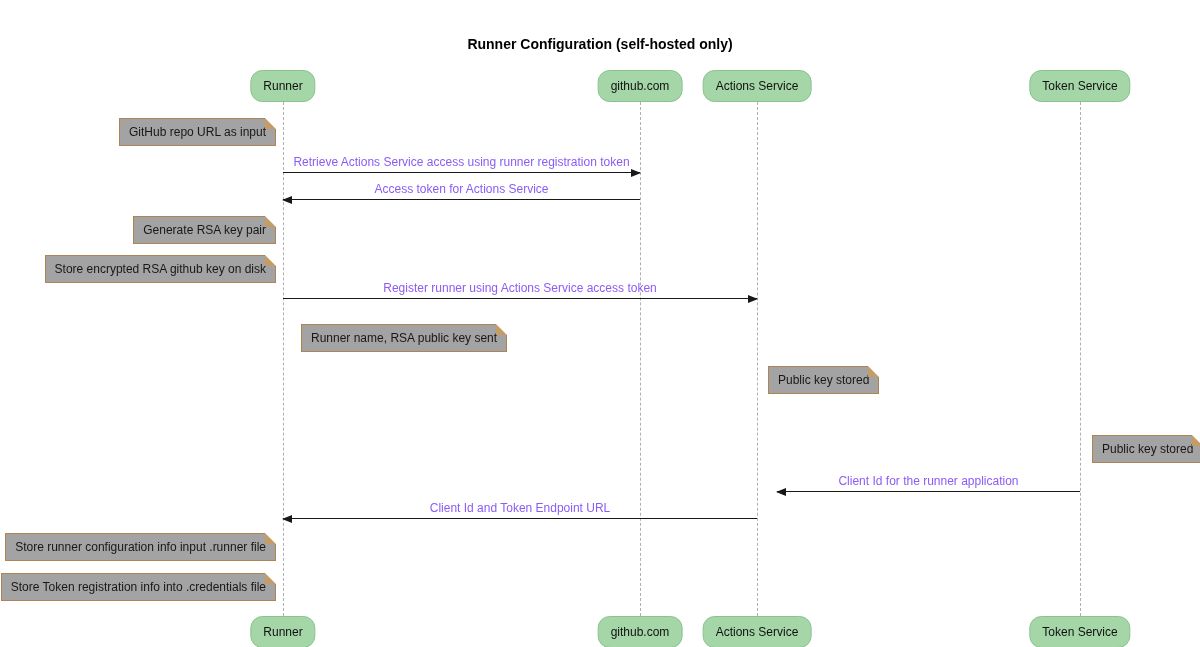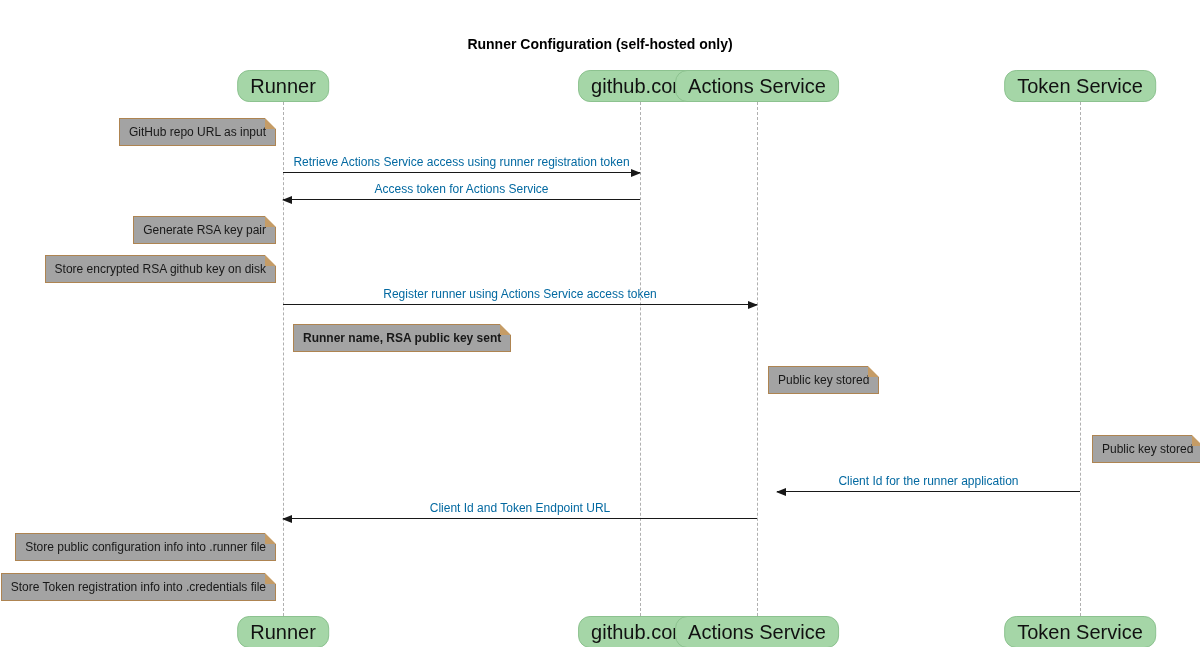--- a/index.html
+++ b/index.html
@@ -21,67 +21,67 @@
   }
   .ll-runner  { left:283px; }
   .ll-github  { left:640px; }
   .ll-actions { left:757px; }
   .ll-token   { left:1080px; }
   
   .participant {
     position:absolute; transform:translateX(-50%);
     height:32px; line-height:30px; padding:0 12px;
     background:#a5d6a7; border:1px solid #8cc28f; border-radius:12px;
-    font-size:20px; white-space:nowrap; text-align:center; color:#111;
+    font-size:12px; white-space:nowrap; text-align:center; color:#111;
   }
   .row-top    { top:45px; }
   .row-bottom { top:591px; }
   .p-runner  { left:283px; }
   .p-github  { left:640px; }
   .p-actions { left:757px; }
   .p-token   { left:1080px; }
   
   .msg { position:absolute; }
   .msg-label {
     display:block; text-align:center; font-size:12px; line-height:14px;
-    padding-bottom:3px; white-space:nowrap; color:#0369a1;
+    padding-bottom:3px; white-space:nowrap; color:#8b5cf6;
   }
   .msg-line { position:relative; height:0; border-top:1px solid #181818; }
   .arrowhead { position:absolute; width:0; height:0; }
   .arrowhead.right {
     right:-1px; top:-4.5px;
     border-left:10px solid #181818;
     border-top:4px solid transparent; border-bottom:4px solid transparent;
   }
   .arrowhead.left {
     left:-1px; top:-4.5px;
     border-right:10px solid #181818;
     border-top:4px solid transparent; border-bottom:4px solid transparent;
   }
   .m1 { left:283px; width:357px; top:130px; }
   .m2 { left:283px; width:357px; top:157px; }
-  .m3 { left:283px; width:474px; top:262px; }
+  .m3 { left:283px; width:474px; top:256px; }
   .m4 { left:757px; width:323px; top:380px; }
   .m5 { left:757px; width:323px; top:449px;padding-left:20px; }
   .m6 { left:283px; width:474px; top:476px; }
   
   .note {
     position:absolute; height:28px; line-height:26px; padding:0 9px;
     background:#a3a3a3; border:1px solid #ae8451;
     font-size:12px; white-space:nowrap; color:#181818;
   }
   .fold {
     position:absolute; top:-1px; right:-1px; width:0; height:0;
     border-style:solid; border-width:0 11px 11px 0;
     border-color:#ffffff #ffffff #c59c66 #c59c66;
   }
   .n1 { right:924px; top:93px;  }
   .n2 { right:924px; top:191px; }
   .n3 { right:924px; top:230px; }
-  .n4 { left:293px;  top:299px;font-weight:bold; }
+  .n4 { left:301px;  top:299px; }
   .n5 { left:768px;  top:341px; }
   .n6 { left:1092px; top:410px; }
   .n7 { right:924px; top:508px; }
   .n8 { right:924px; top:548px; }
 </style>
 </head>
 <body>
 
 <div id="diagram">
 
@@ -152,20 +152,20 @@
   <div class="note n5">
     <div class="fold"></div>
     <span>Public key stored</span>
   </div>
   <div class="note n6">
     <div class="fold"></div>
     <span>Public key stored</span>
   </div>
   <div class="note n7">
     <div class="fold"></div>
-    <span>Store public configuration info into .runner file</span>
+    <span>Store runner configuration info input .runner file</span>
   </div>
   <div class="note n8">
     <div class="fold"></div>
     <span>Store Token registration info into .credentials file</span>
   </div>
 
 </div>
 
 </body></html>

